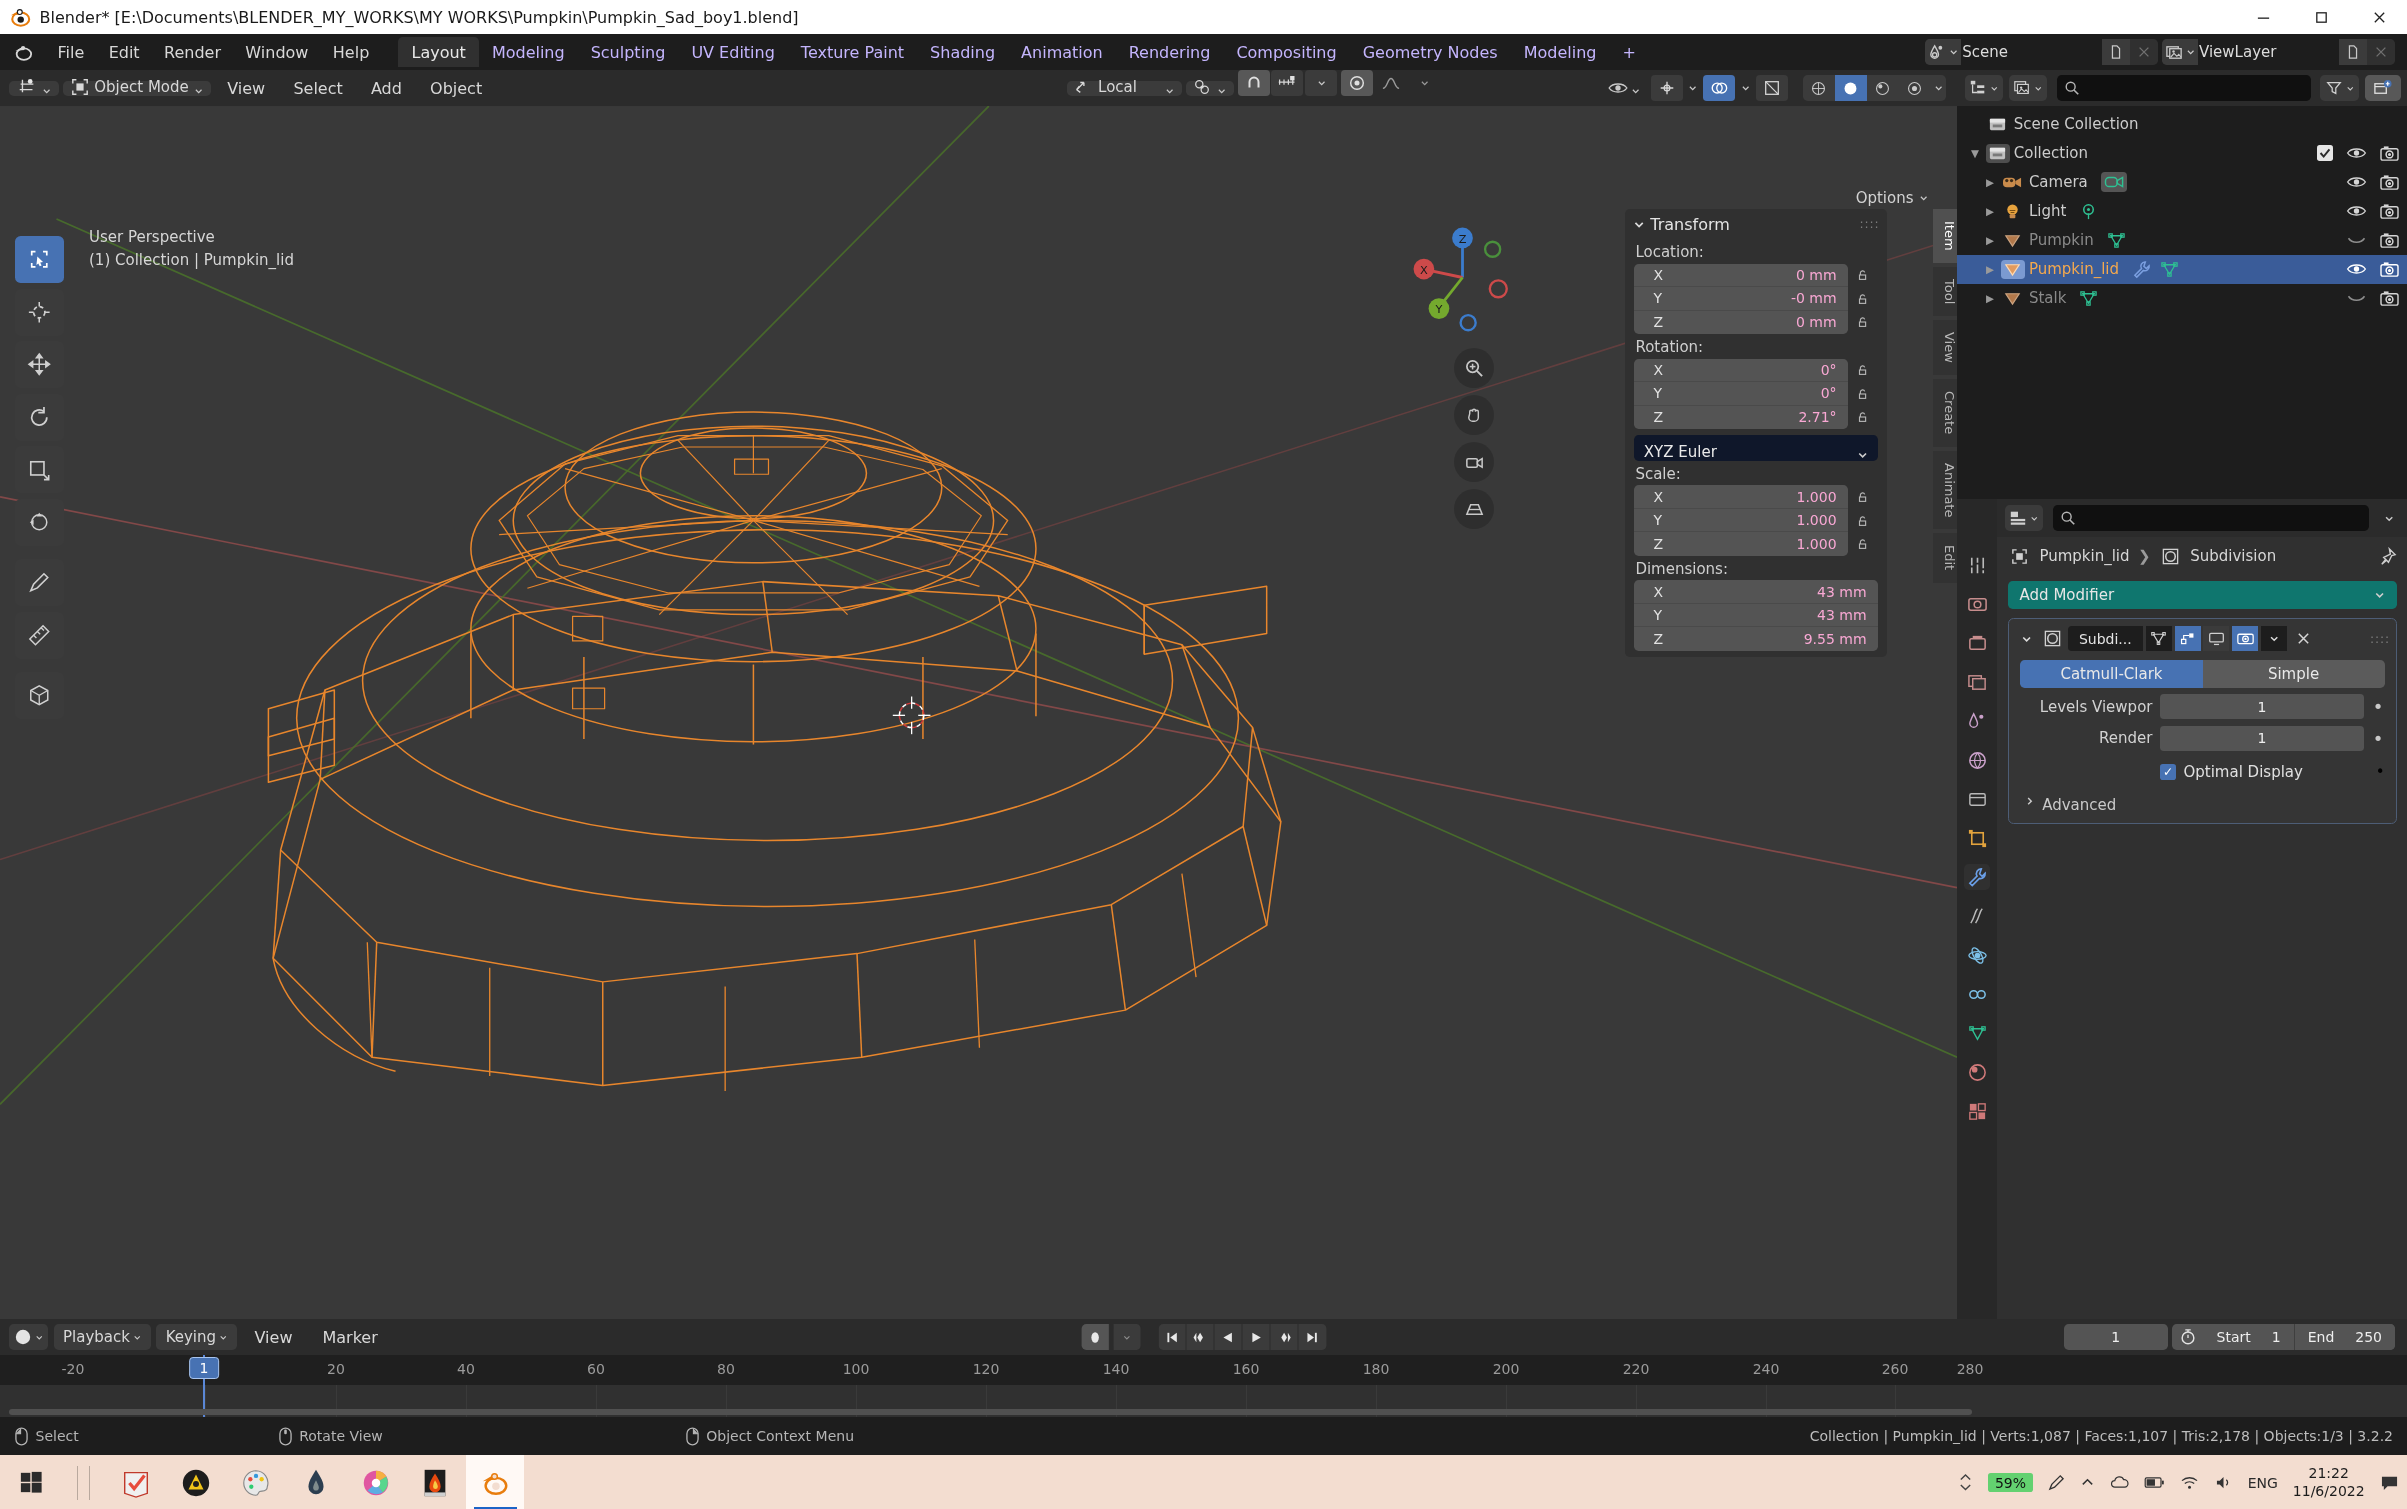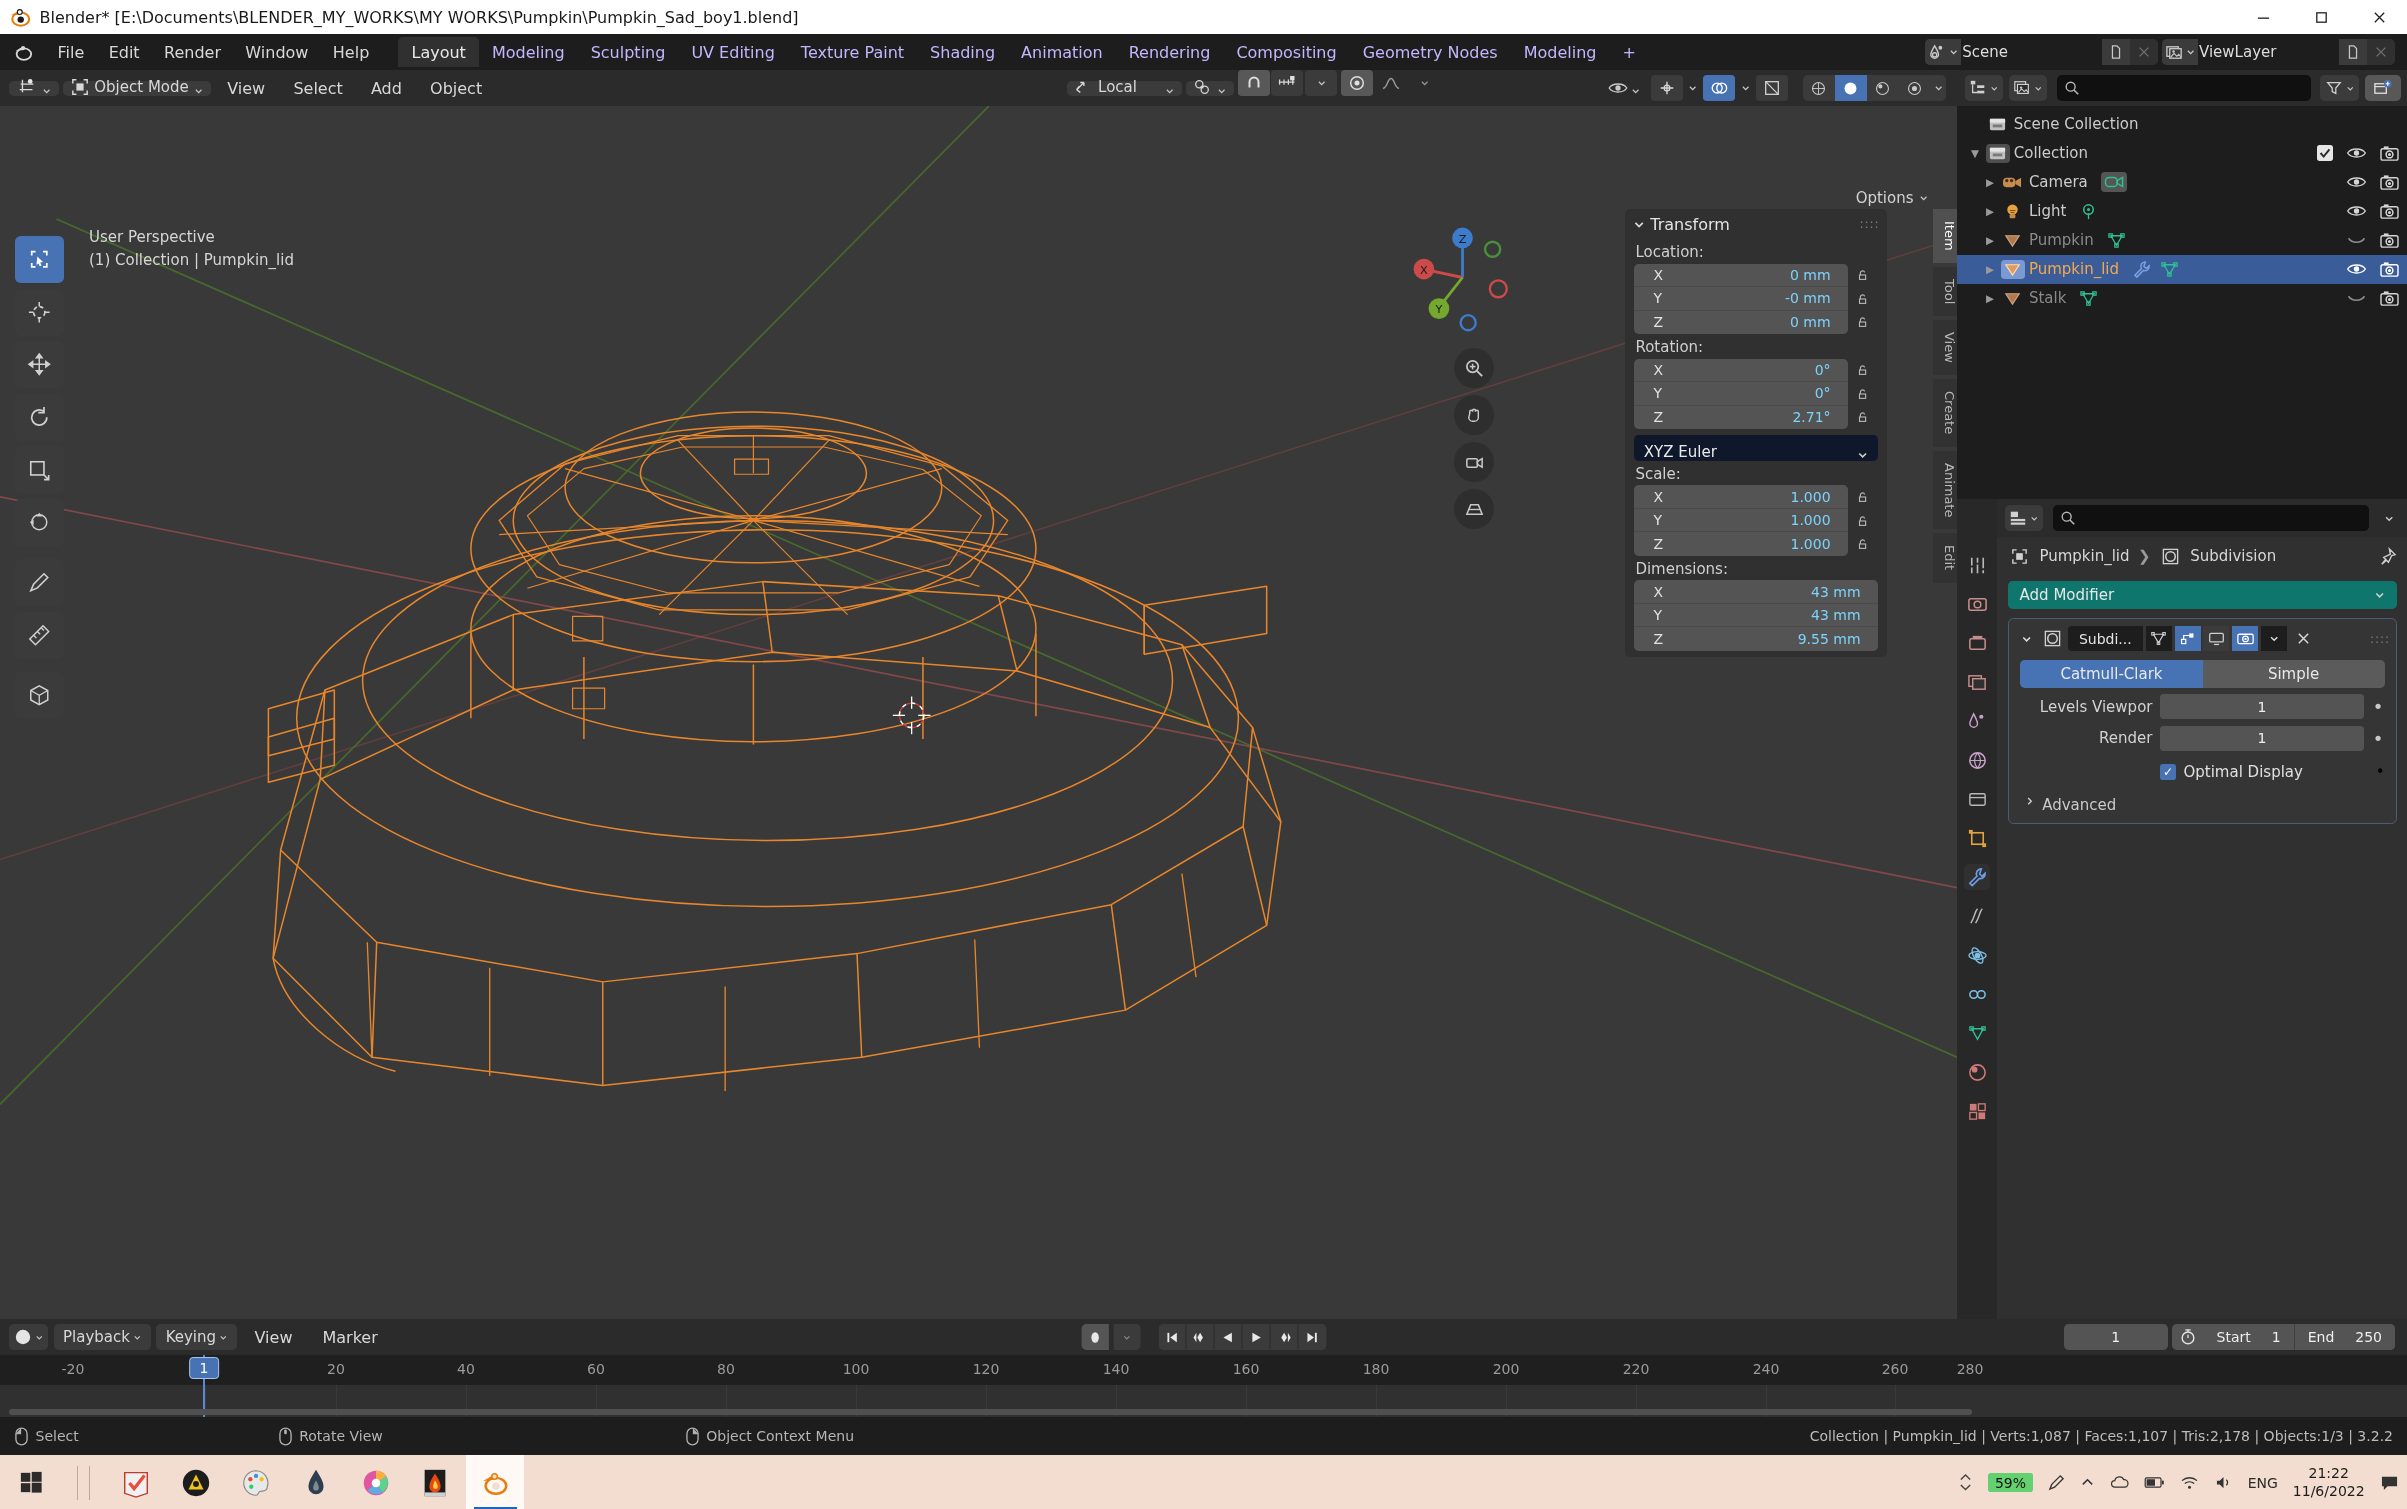--- a/index.html
+++ b/index.html
@@ -95,21 +95,21 @@
     background:#303030; border-radius:4.7px; padding:0 0 5.6px 0;
   }
   .panel-head { display:flex; align-items:center; height:30px; padding:0 7.5px; gap:5.6px; }
   .panel-head .ttl { font-size:16px; color:#e4e4e4; }
   .panel-head .grip { margin-left:auto; color:#7d7d7d; font-size:12.2px; letter-spacing:0.9px;}
   .sect-label { font-size:15px; color:#cfcfcf; padding:3.8px 0 2.8px 10.4px; }
   .row-group { margin:0 9.4px; border-radius:4.7px; overflow:hidden; }
   .vrow { display:flex; align-items:center; height:23.5px; background:#545454; border-bottom:0.9px solid #4a4a4a; }
   .vrow:last-child{border-bottom:none;}
   .vrow .k { font-size:14px; color:#e2e2e2; padding-left:19px; }
-  .vrow .v { margin-left:auto; font-size:14px; color:#7dd3fc; padding-right:17px; }
+  .vrow .v { margin-left:auto; font-size:14px; color:#f9a8d4; padding-right:11px; }
   .fieldrow { display:flex; align-items:stretch; margin:0 9.4px; }
   .fieldrow .fg { flex:1; border-radius:4.7px; overflow:hidden; }
   .fieldrow .locks { width:30px; display:flex; flex-direction:column; }
   .lockbtn { flex:1; display:flex; align-items:center; justify-content:center; }
   .dropdown-field {
     margin:5.6px 9.4px 0 9.4px; height:26px; background:#0f172a; border-radius:4.7px;
     display:flex; align-items:flex-end; padding:0 9.4px; font-size:15px; color:#eaeaea;
   }
   .dropdown-field .chev { margin-left:auto; color:#cfcfcf; }
 

